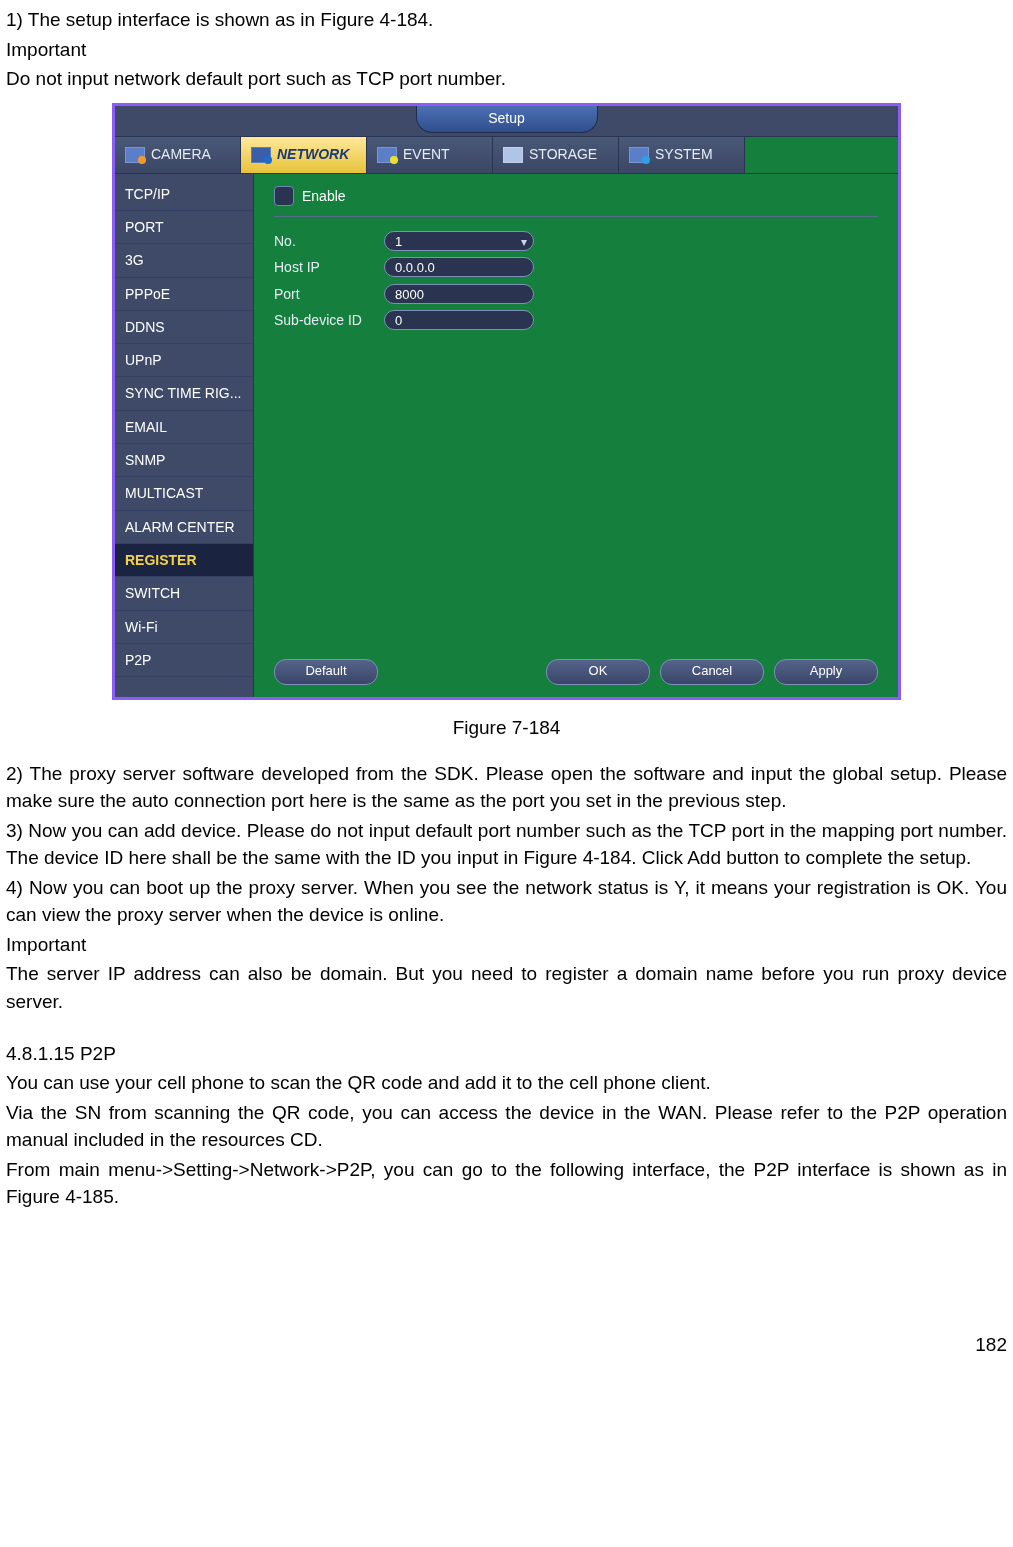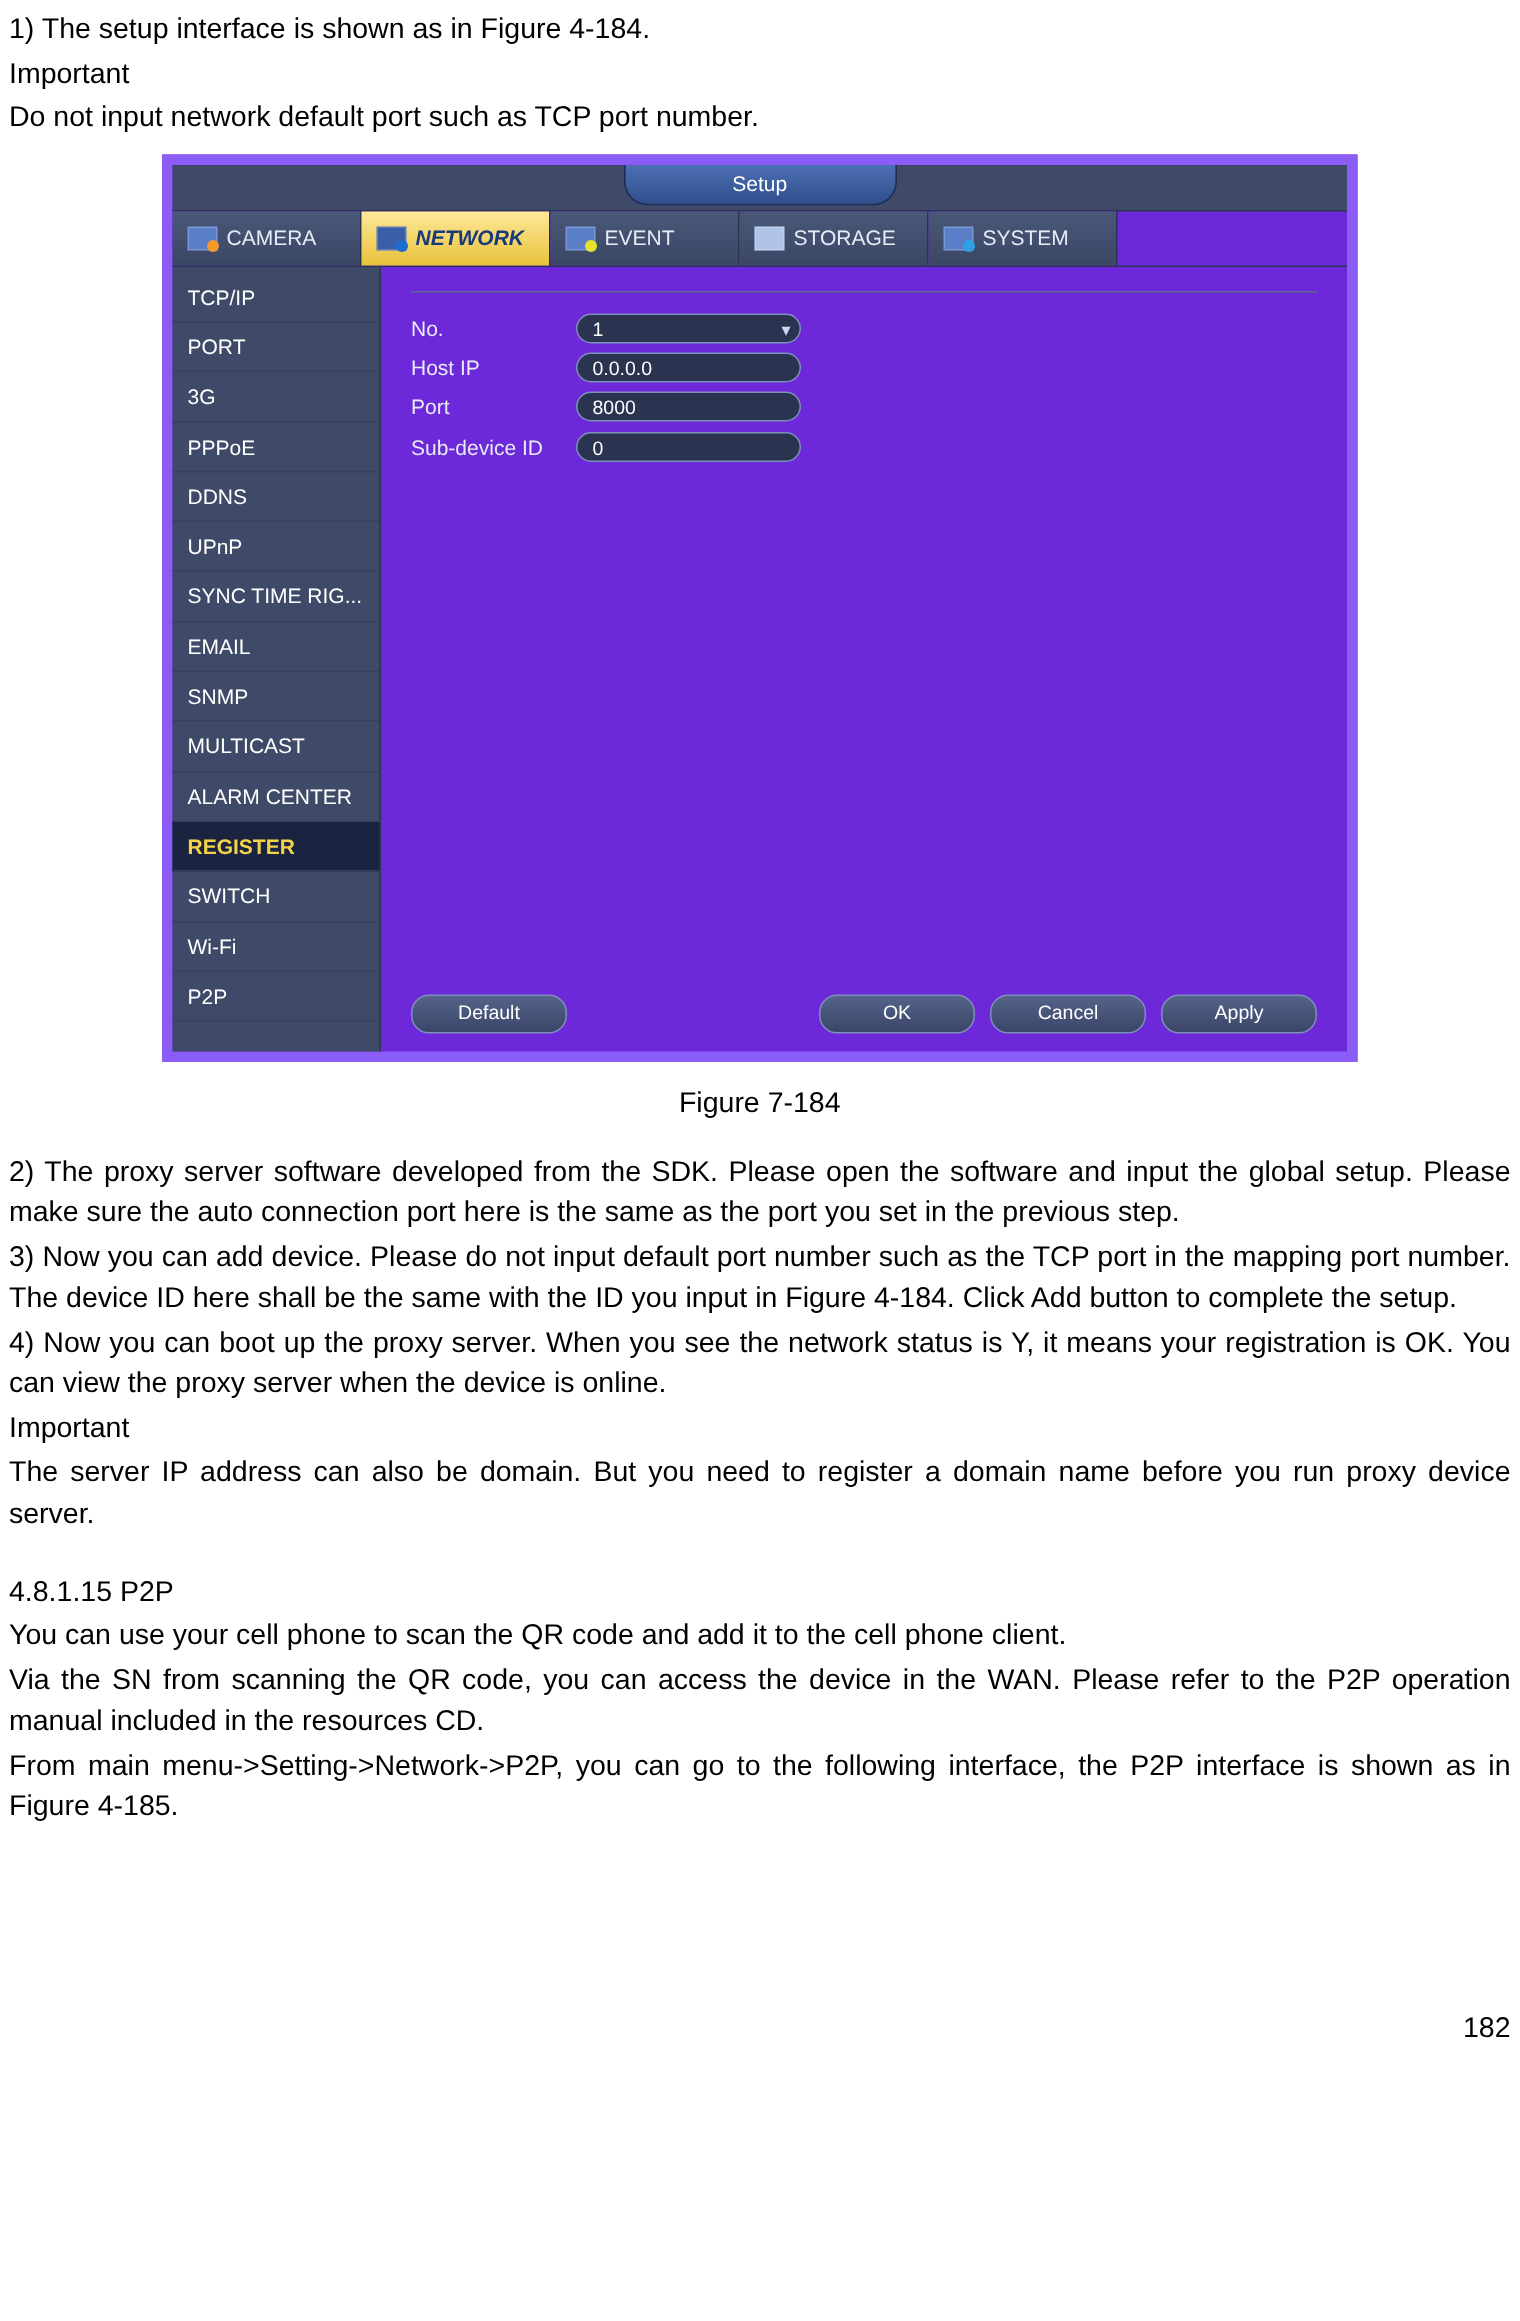--- a/index.html
+++ b/index.html
@@ -15,22 +15,22 @@
   .text-block { margin: 0 0 2px 0; text-align: justify; }
   .bold { font-weight: normal; }
   .figure-caption { text-align: center; margin: 14px 0 18px 0; }
   .page-num { text-align: right; margin-top: 120px; font-size: 19px; }
   .section-heading { margin-top: 24px; }
 
   
   .screenshot-outer {
     width: 783px;
     margin: 10px auto 0 auto;
-    border: 7px solid #8b5cf6;
-    background: #6d28d9;
+    border: 3px solid #8b5cf6;
+    background: #15803d;
     font-family: Arial, sans-serif;
     font-size: 14px;
     color: #fff;
     user-select: none;
   }
   .setup-bar {
     height: 30px;
     background: #3e4a68;
     position: relative;
   }
@@ -185,20 +185,24 @@
         <div class="side-item">EMAIL</div>
         <div class="side-item">SNMP</div>
         <div class="side-item">MULTICAST</div>
         <div class="side-item">ALARM CENTER</div>
         <div class="side-item selected">REGISTER</div>
         <div class="side-item">SWITCH</div>
         <div class="side-item">Wi-Fi</div>
         <div class="side-item">P2P</div>
       </div>
     <div class="form-area">
+      <div class="enable-row">
+        <span class="chk"></span>
+        <span>Enable</span>
+      </div>
       <div class="divider"></div>
 
       <div class="form-row">
         <span class="form-label">No.</span>
         <span class="pill-input dd">1</span>
       </div>
       <div class="form-row">
         <span class="form-label">Host IP</span>
         <span class="pill-input">0.0.0.0</span>
       </div>

